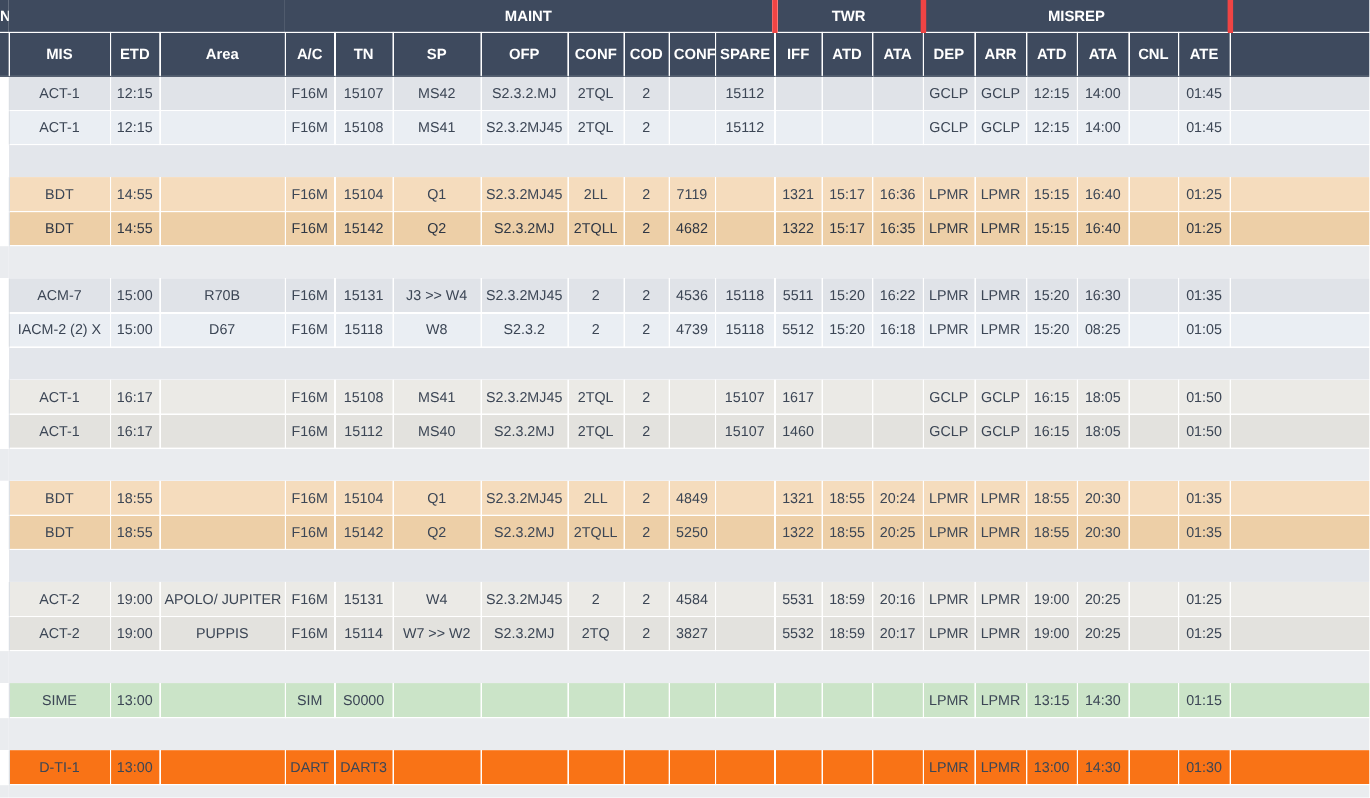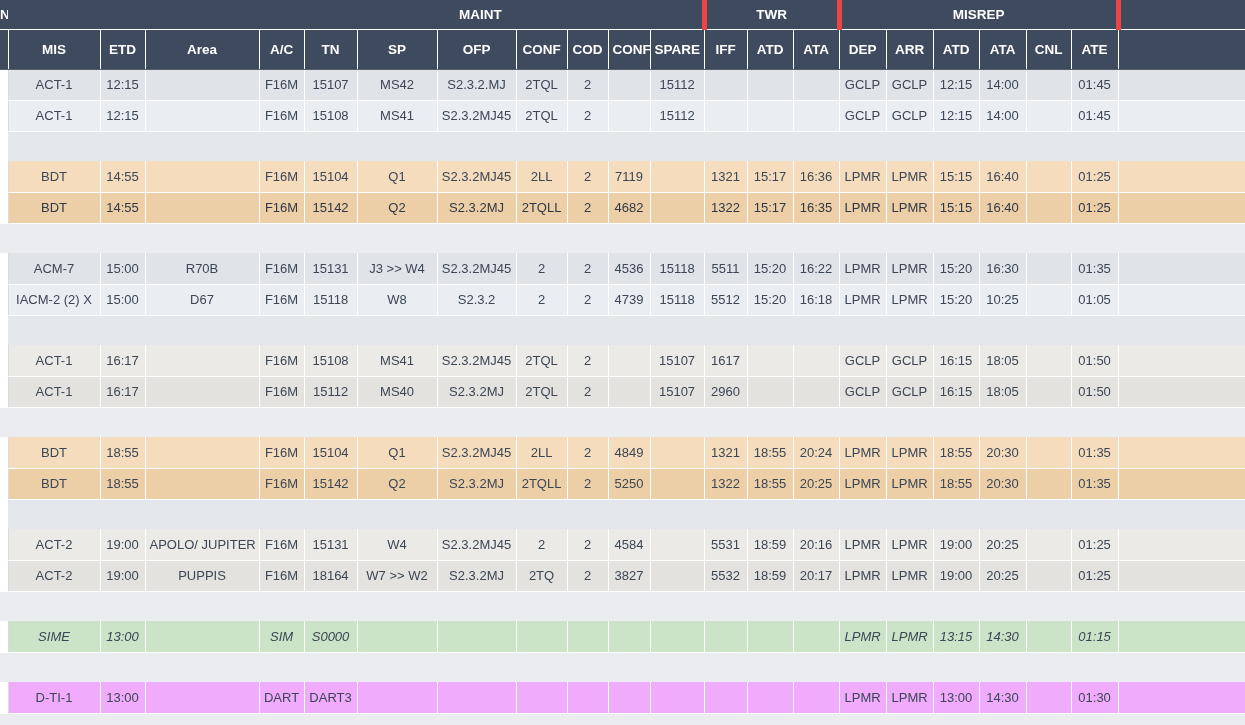--- a/index.html
+++ b/index.html
@@ -79,22 +79,22 @@
   tr.bandrow td.white { background: #ffffff; }
   tr.bandrow.light td { background: #eaecef; }
 
   
   .c-gray-a td  { background: #e0e3e8; }
   .c-gray-b td  { background: #eaeef3; }
   .c-tan-a  td  { background: #f5dcbd; }
   .c-tan-b  td  { background: #edcfa7; }
   .c-stone-a td { background: #ebeae6; }
   .c-stone-b td { background: #e3e2de; }
-  .c-green  td  { background: #cbe4c8; font-style: italic; }
-  .c-blue   td  { background: #f0abfc; }
+  .c-green  td  { background: #cbe4c8; }
+  .c-blue   td  { background: #f97316; }
 
   .bold td { font-weight: bold; color: #2f3744; }
 
   
   .stubcell { background: #ffffff; }
   tr.datarow td.stubcell { border-right: 1px solid #d8dce2; }
   .c-gray-a td.stubcell, .c-gray-b td.stubcell,
   .c-tan-a td.stubcell, .c-tan-b td.stubcell,
   .c-stone-a td.stubcell, .c-stone-b td.stubcell,
   .c-green td.stubcell, .c-blue td.stubcell, .c-blue-l td.stubcell { background: inherit; }
@@ -305,21 +305,21 @@
           <td>2</td>
           <td>2</td>
           <td>4739</td>
           <td>15118</td>
           <td>5512</td>
           <td>15:20</td>
           <td>16:18</td>
           <td>LPMR</td>
           <td>LPMR</td>
           <td>15:20</td>
-          <td>10:25</td>
+          <td>08:25</td>
           <td></td>
           <td>01:05</td>
           <td class="tail rightpad"></td>
         </tr>
         <tr class="bandrow">
           <td class="white"></td>
           <td colspan="21"></td>
         </tr>
         <tr class="datarow c-stone-a">
           <td class="stubcell"></td>
@@ -351,21 +351,21 @@
           <td>16:17</td>
           <td></td>
           <td>F16M</td>
           <td>15112</td>
           <td>MS40</td>
           <td>S2.3.2MJ</td>
           <td>2TQL</td>
           <td>2</td>
           <td></td>
           <td>15107</td>
-          <td>2960</td>
+          <td>1460</td>
           <td></td>
           <td></td>
           <td>GCLP</td>
           <td>GCLP</td>
           <td>16:15</td>
           <td>18:05</td>
           <td></td>
           <td>01:50</td>
           <td class="tail rightpad"></td>
         </tr>
@@ -448,21 +448,21 @@
           <td></td>
           <td>01:25</td>
           <td class="tail rightpad"></td>
         </tr>
         <tr class="datarow c-stone-b">
           <td class="stubcell"></td>
           <td>ACT-2</td>
           <td>19:00</td>
           <td>PUPPIS</td>
           <td>F16M</td>
-          <td>18164</td>
+          <td>15114</td>
           <td>W7 &gt;&gt; W2</td>
           <td>S2.3.2MJ</td>
           <td>2TQ</td>
           <td>2</td>
           <td>3827</td>
           <td></td>
           <td>5532</td>
           <td>18:59</td>
           <td>20:17</td>
           <td>LPMR</td>

